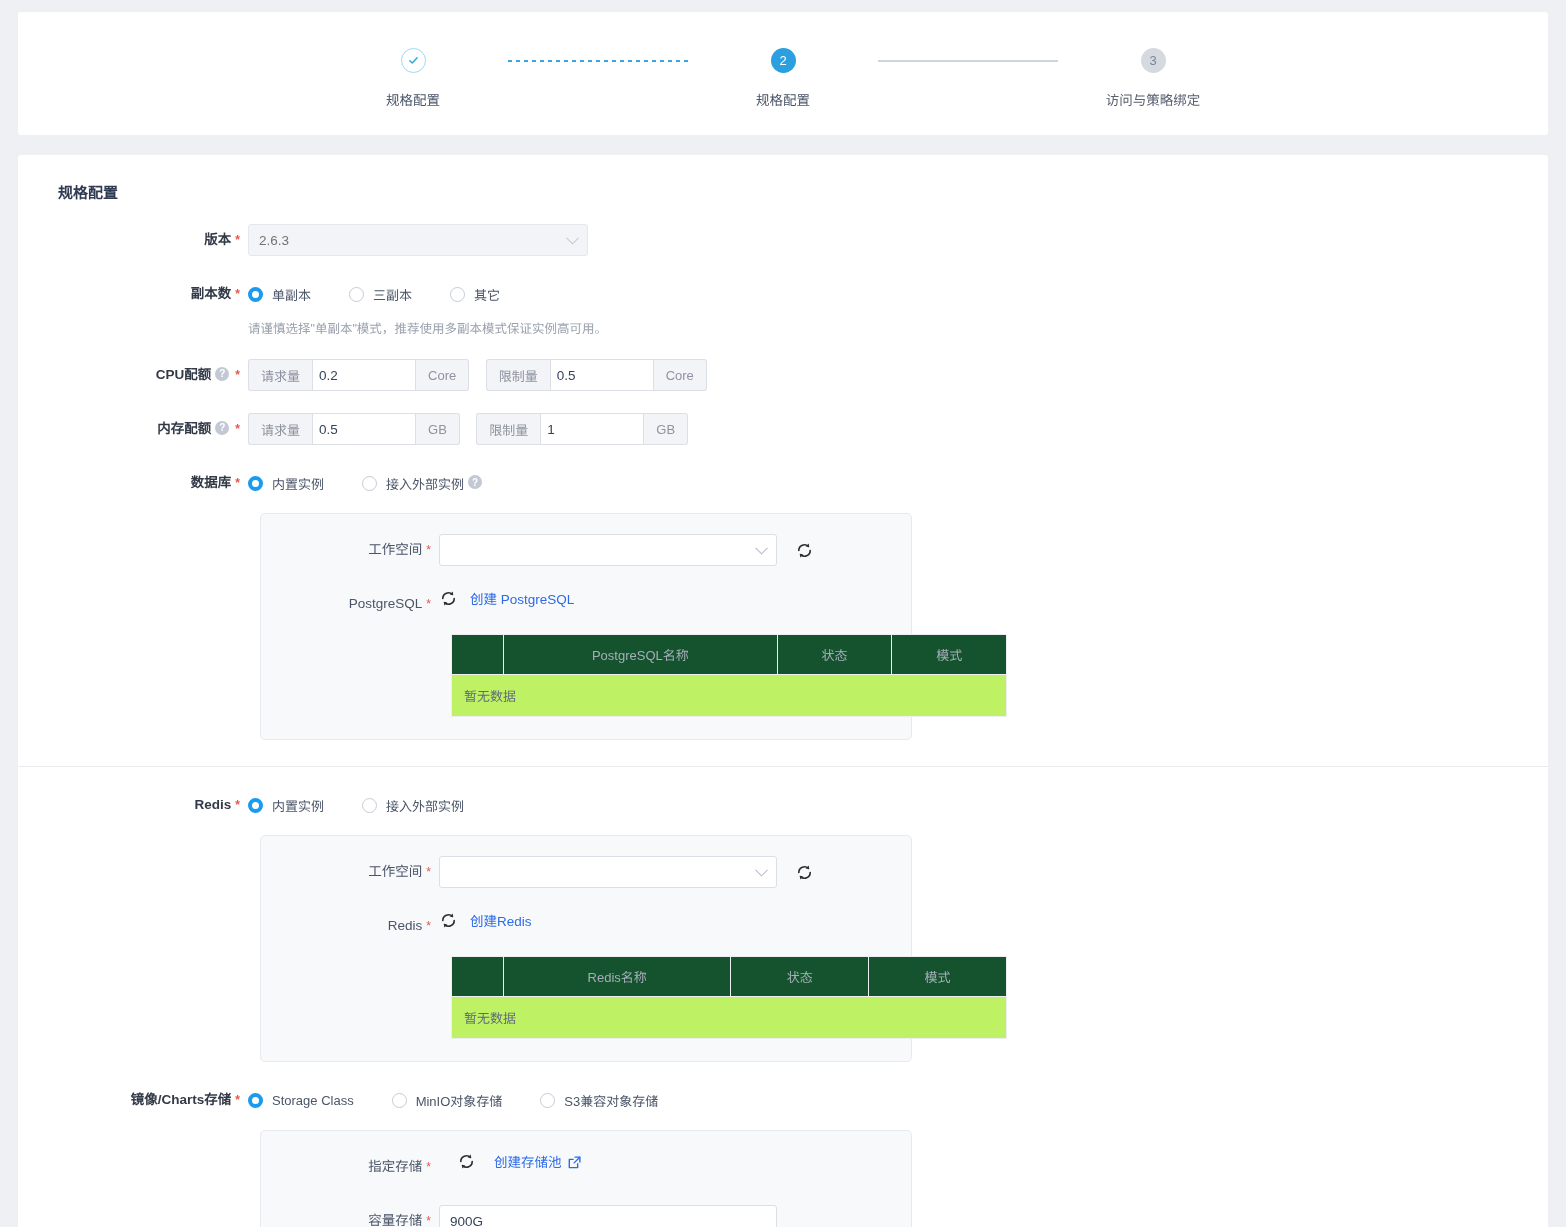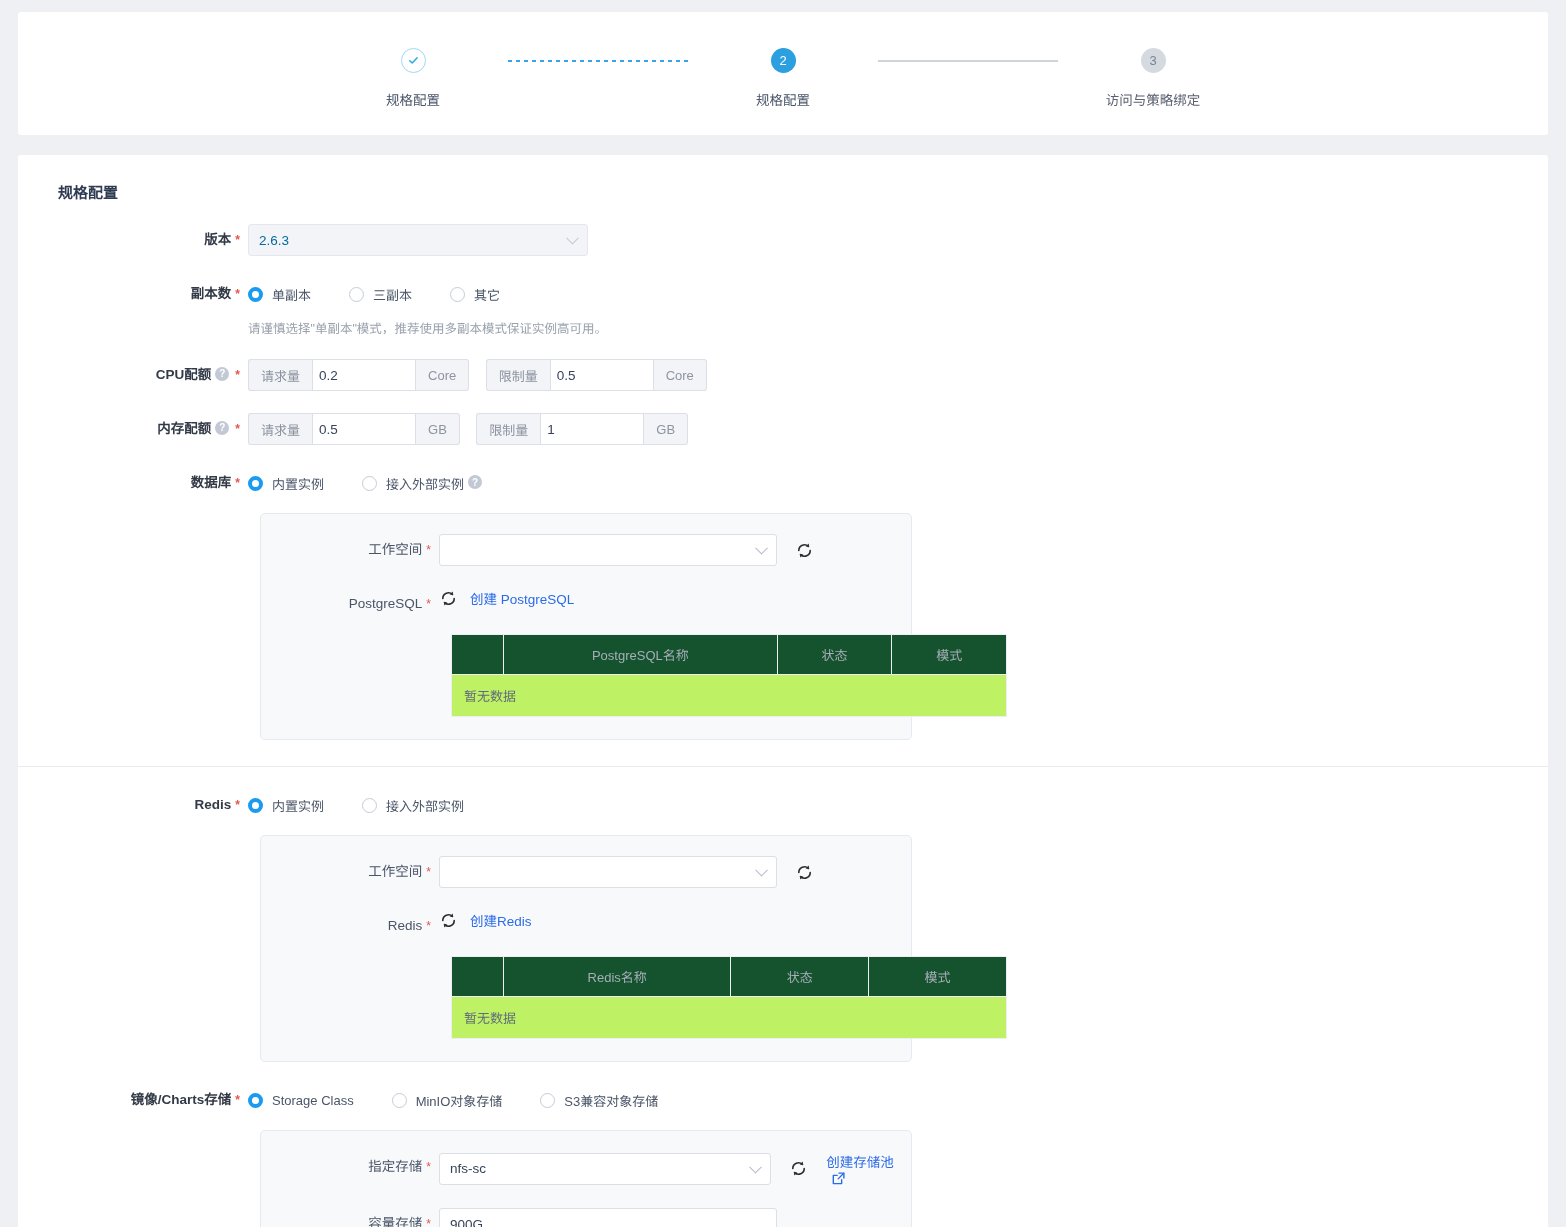--- a/index.html
+++ b/index.html
@@ -75,21 +75,21 @@
     margin: 0 2px 2px 4px; font-weight: bold;
   }
 
   
   .select, .text-input {
     height: 32px; border: 1px solid #dcdfe6; border-radius: 3px;
     background: #fff; font-size: 13.5px; color: #36435c;
     padding: 0 28px 0 10px; display: flex; align-items: center;
     position: relative;
   }
-  .select.disabled { background: #f3f4f7; border-color: #e4e7ed; color: #0369a1; }
+  .select.disabled { background: #f3f4f7; border-color: #e4e7ed; color: #737373; }
   .select .caret {
     position: absolute; right: 10px; top: 50%; width: 9px; height: 9px;
     border-right: 1.6px solid #b6bcc8; border-bottom: 1.6px solid #b6bcc8;
     transform: translateY(-70%) rotate(45deg);
   }
   .select.disabled .caret { border-color: #c5cad3; }
   .w-version { width: 340px; }
   .w-panelsel { width: 338px; }
 
   .text-input { padding: 0 10px; }
@@ -440,24 +440,20 @@
             <span class="rlabel">S3兼容对象存储</span>
           </label>
         </div>
 
         <div class="panel">
           <div class="panel-row">
             <div class="panel-label">
               <span>指定存储</span><span class="req">*</span>
             </div>
             <div class="panel-field">
-              <div class="select w-panelsel">
-                <span>nfs-sc</span>
-                <span class="caret"></span>
-              </div>
               <span class="refresh-icon">
                 <svg width="19" height="19" viewBox="0 0 20 20">
                   <path d="M4 10a6 6 0 0 1 10.2-4.3" fill="none" stroke="#2c2c2c" stroke-width="1.7" stroke-linecap="round"></path>
                   <path d="M16 10a6 6 0 0 1-10.2 4.3" fill="none" stroke="#2c2c2c" stroke-width="1.7" stroke-linecap="round"></path>
                   <path d="M14.6 2.7 L14.6 6.2 L11.2 5.9 Z" fill="#2c2c2c"></path>
                   <path d="M5.4 17.3 L5.4 13.8 L8.8 14.1 Z" fill="#2c2c2c"></path>
                 </svg>
               </span>
               <a class="link" style="margin-left:18px;">
                 <span>创建存储池</span><span class="ext-icon">

